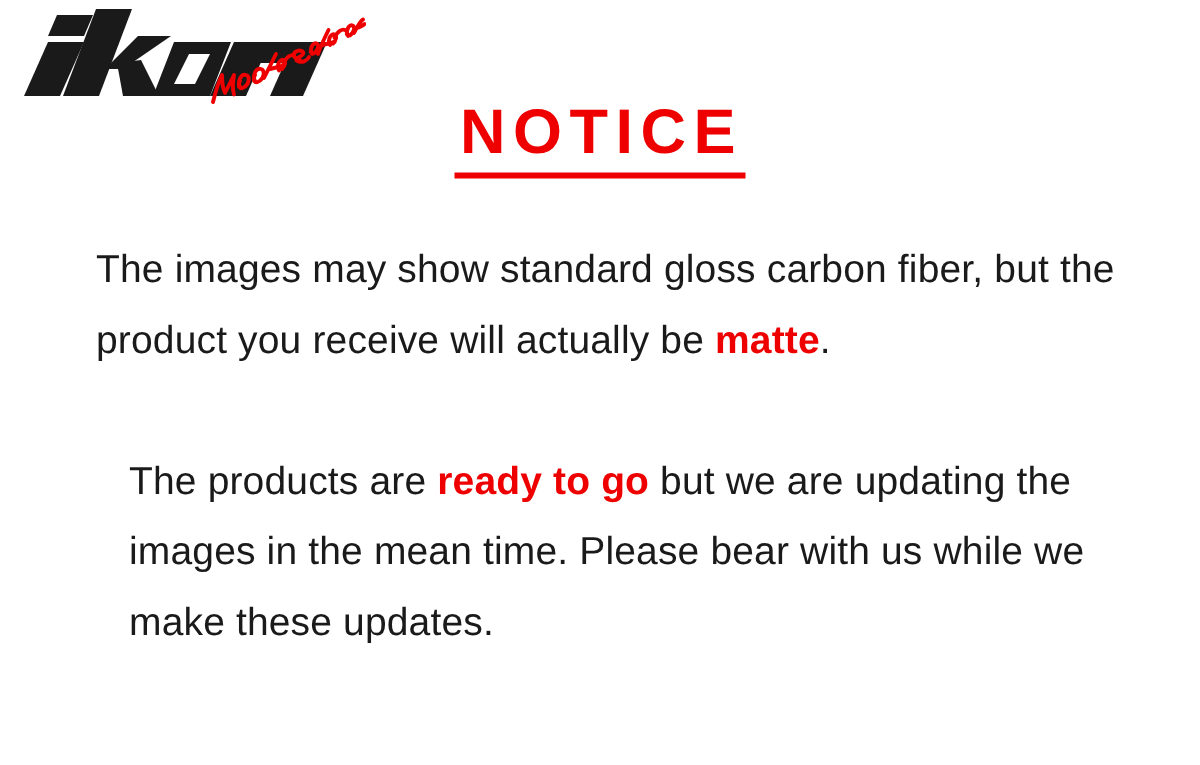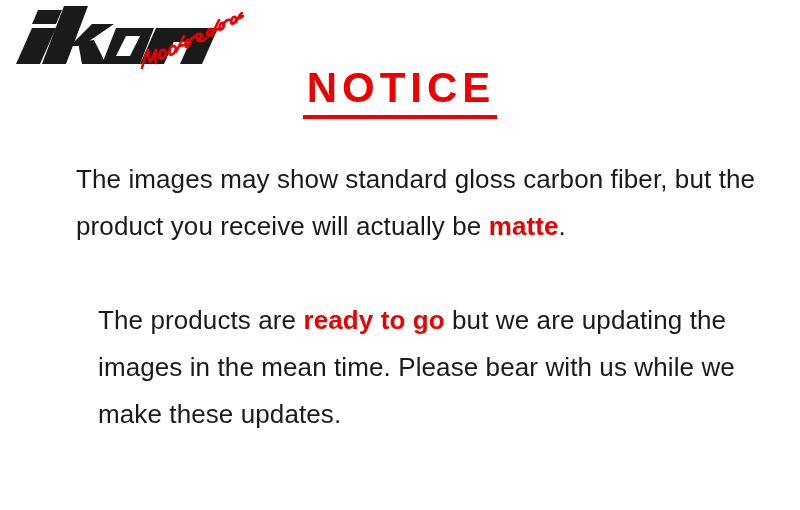--- a/index.html
+++ b/index.html
@@ -53,21 +53,21 @@
     font-size: 42px;
     line-height: 48px;
     letter-spacing: 5px;
     padding: 0 2px 3px 4px;
     border-bottom: 4px solid #ee0000;
   }
 
   
   .notice-body {
     position: absolute;
-    left: 76px;
+    left: 64px;
     top: 156px;
     width: 700px;
   }
   .notice-paragraph {
     margin: 0;
     color: #1a1a1a;
     font-family: "Liberation Sans", sans-serif;
     font-size: 26px;
     font-weight: 400;
     line-height: 47px;

